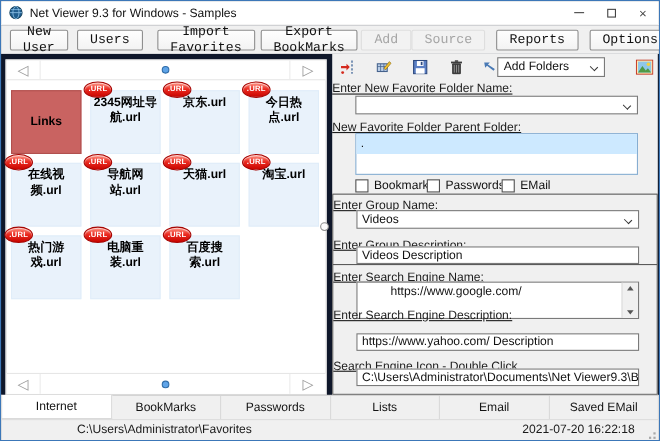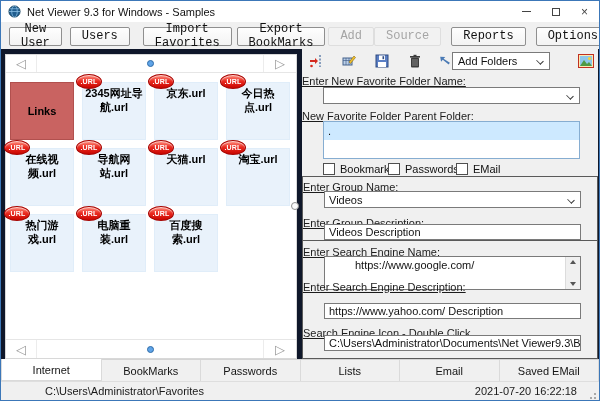--- a/index.html
+++ b/index.html
@@ -74,21 +74,21 @@
   .sb-up { position:absolute; top:3px; left:4px; width:0; height:0; border-left:3px solid transparent; border-right:3px solid transparent; border-bottom:4px solid #555; }
   .sb-dn { position:absolute; bottom:3px; left:4px; width:0; height:0; border-left:3px solid transparent; border-right:3px solid transparent; border-top:4px solid #555; }
 
   
   .tabbar { position:absolute; left:0; top:358px; width:598px; height:22px; background:#f0f0f0; border-top:1px solid #d4d4d4; display:flex; }
   .tab { flex:1; display:flex; align-items:center; justify-content:center; font-size:11px; color:#141414; border-right:1px solid #dadada; }
   .tab.active { background:#ffffff; border:1px solid #dadada; border-top:none; margin-top:-1px; }
 
   
   .statusbar { position:absolute; left:0; top:380px; width:598px; height:19px; background:#f0f0f0; border-top:1px solid #dedede; display:flex; align-items:center; font-size:11px; color:#1a1a1a; }
-  .status-left { margin-left:44px; }
+  .status-left { margin-left:69px; }
   .status-right { margin-left:auto; margin-right:10px; }
   .grip { position:relative; width:10px; height:10px; margin-right:2px; align-self:flex-end; }
   .grip i { position:absolute; width:2px; height:2px; background:#a8a8a8; }
   .g1 { right:1px; bottom:1px; } .g2 { right:1px; bottom:5px; } .g3 { right:5px; bottom:1px; }
 </style>
 </head>
 <body>
 
 <div class="window">
 

